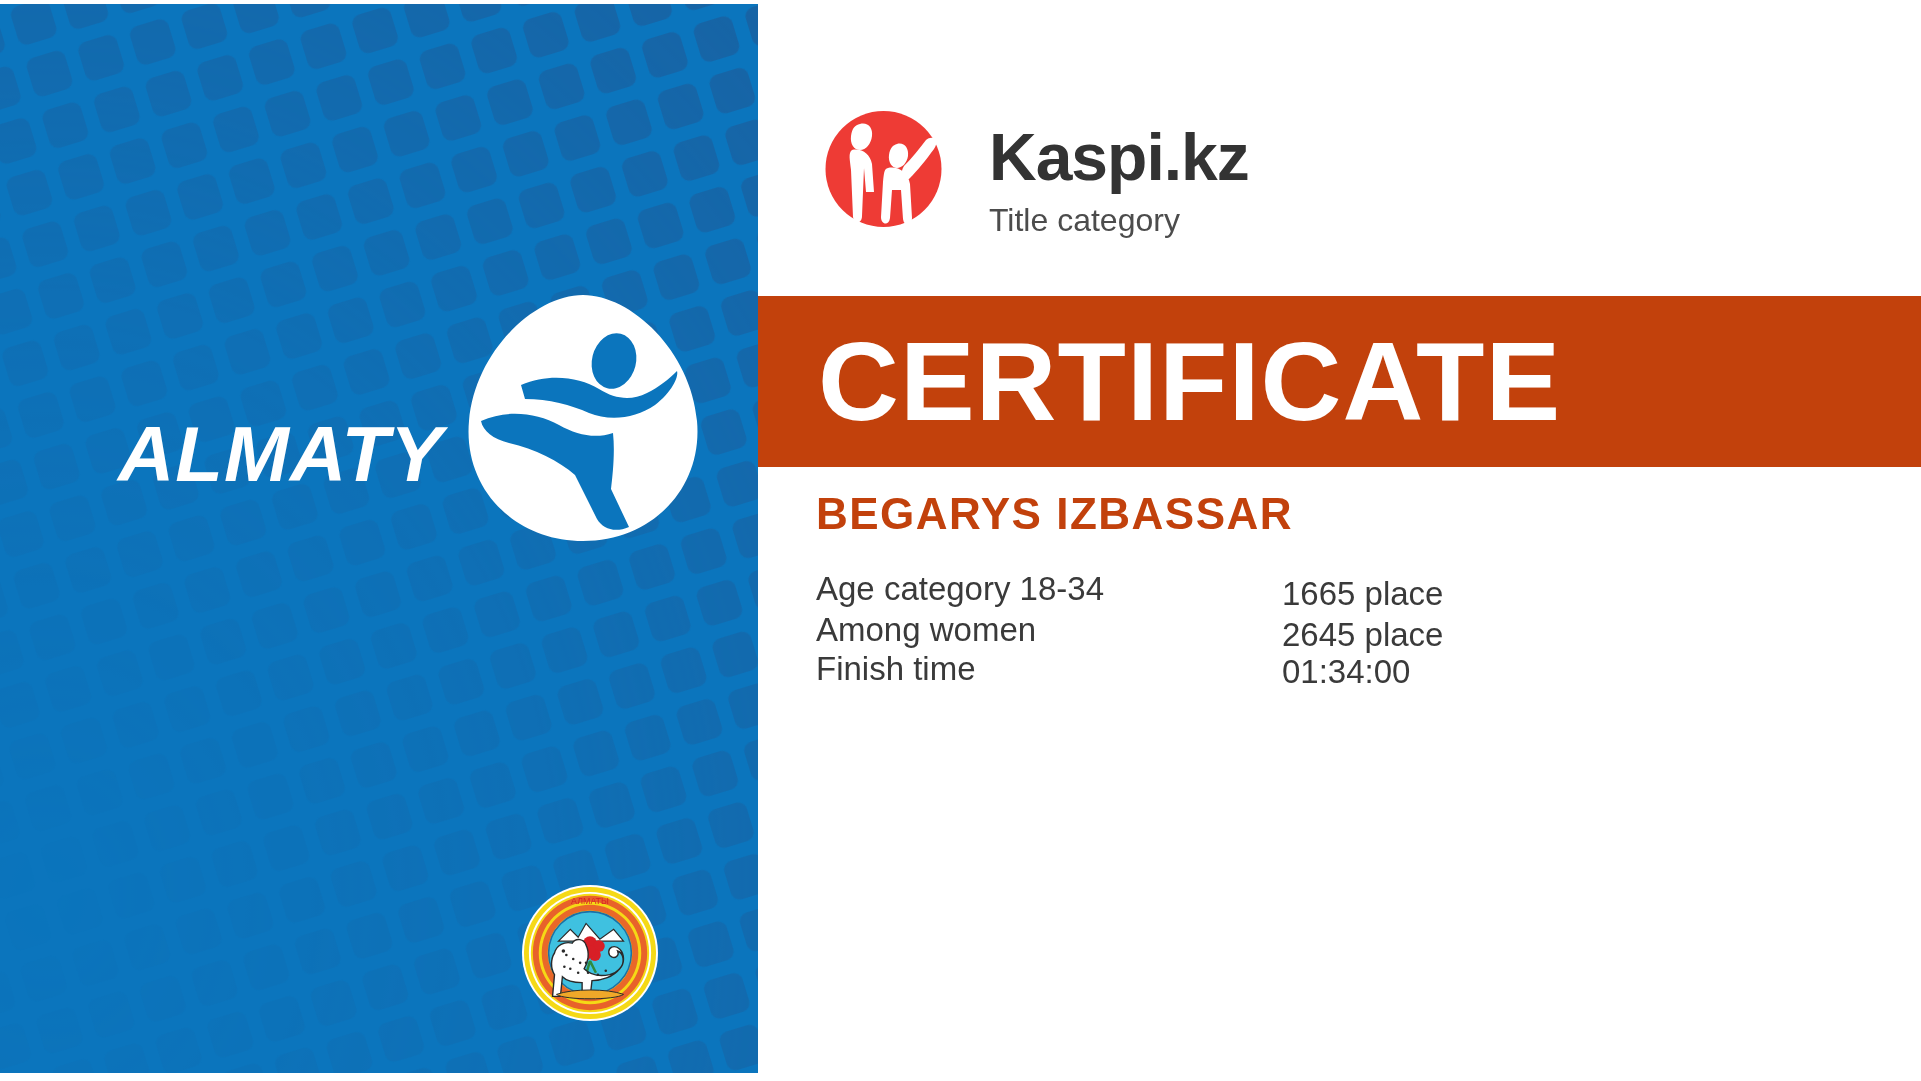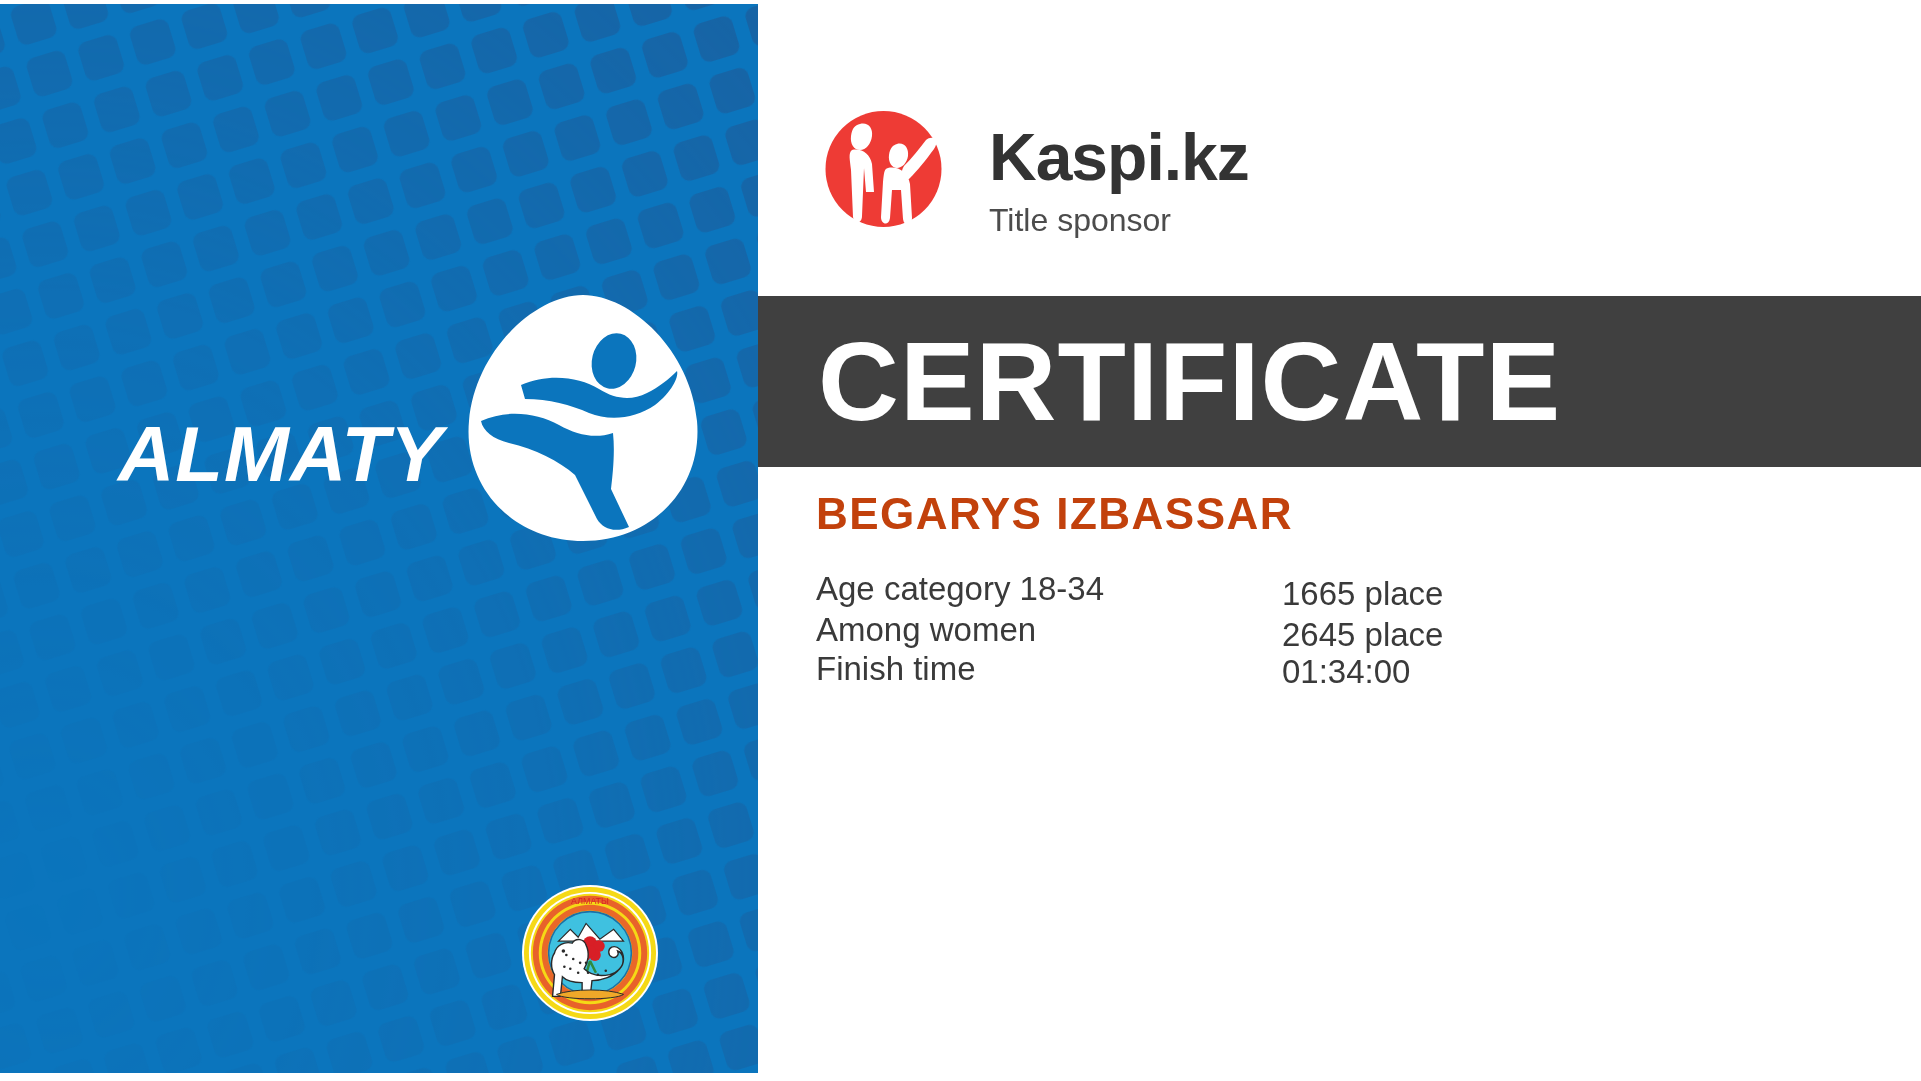--- a/index.html
+++ b/index.html
@@ -136,21 +136,21 @@
     line-height: 1;
   }
 
   
   .banner {
     position: absolute;
     left: 758px;
     top: 296px;
     width: 1163px;
     height: 171px;
-    background: #404040;
+    background: #c2410c;
   }
   .banner-title {
     position: absolute;
     left: 60px;
     top: 50%;
     transform: translateY(-50%);
     color: #ffffff;
     font-family: "Liberation Sans", sans-serif;
     font-size: 112px;
     font-weight: 700;
@@ -332,21 +332,21 @@
         <path d="M81 38 C 88 36 93 42 92 50 C 91 57 86 62 81 62
                  C 76 62 72 56 73 49 C 74 42 77 39 81 38 Z" fill="#ffffff"></path>
         <path d="M72 62 C 82 60 92 66 94 78 L 96 112 C 96 120 88 121 87 113
                  L 85 84 L 76 84 L 74 112 C 73 120 65 119 65 111 L 67 76
                  C 68 67 68 63 72 62 Z" fill="#ffffff"></path>
         <path d="M88 60 C 96 52 104 42 110 34 C 117 28 124 35 118 43
                  C 110 54 101 65 94 72 C 88 78 82 70 88 60 Z" fill="#ffffff"></path>
       </svg>
       <div class="sponsor-text">
         <div class="sponsor-name">Kaspi.kz</div>
-        <div class="sponsor-role">Title sponsor</div>
+        <div class="sponsor-role">Title category</div>
       </div>
     </div>
 
     <div class="participant-name">BEGARYS IZBASSAR</div>
 
     <div class="details">
       <div class="detail-row r1">
         <span class="detail-label">Age category 18-34</span>
         <span class="detail-value">1665 place</span>
       </div>

